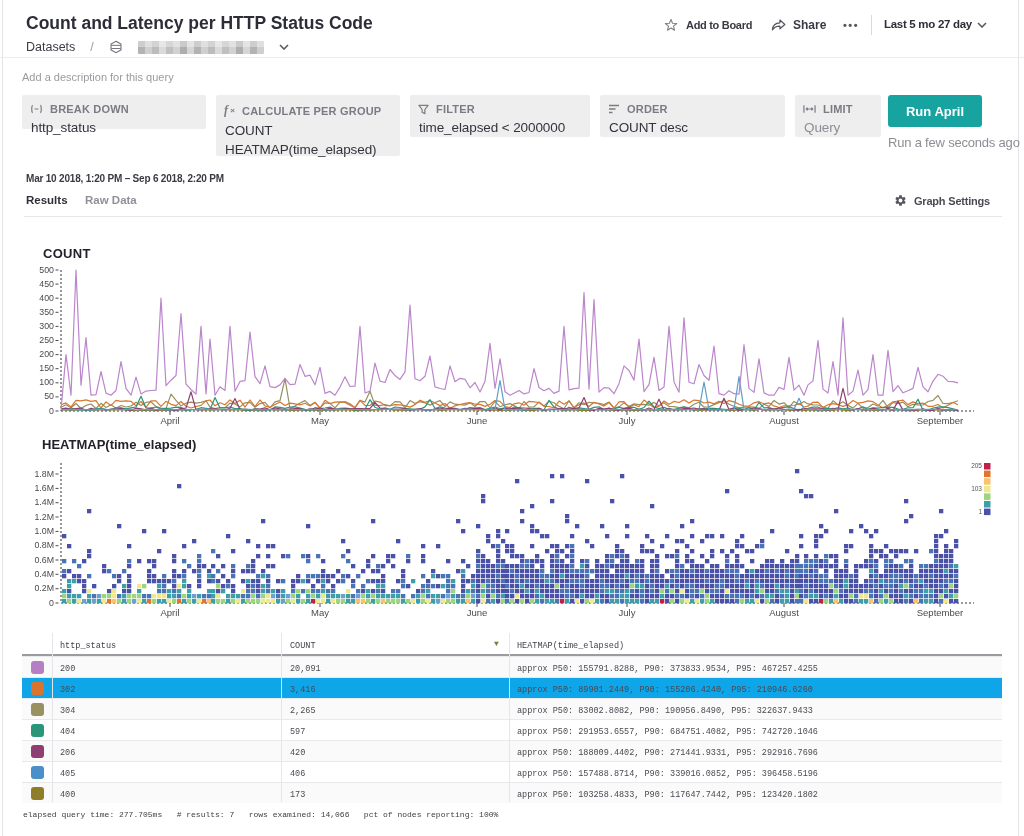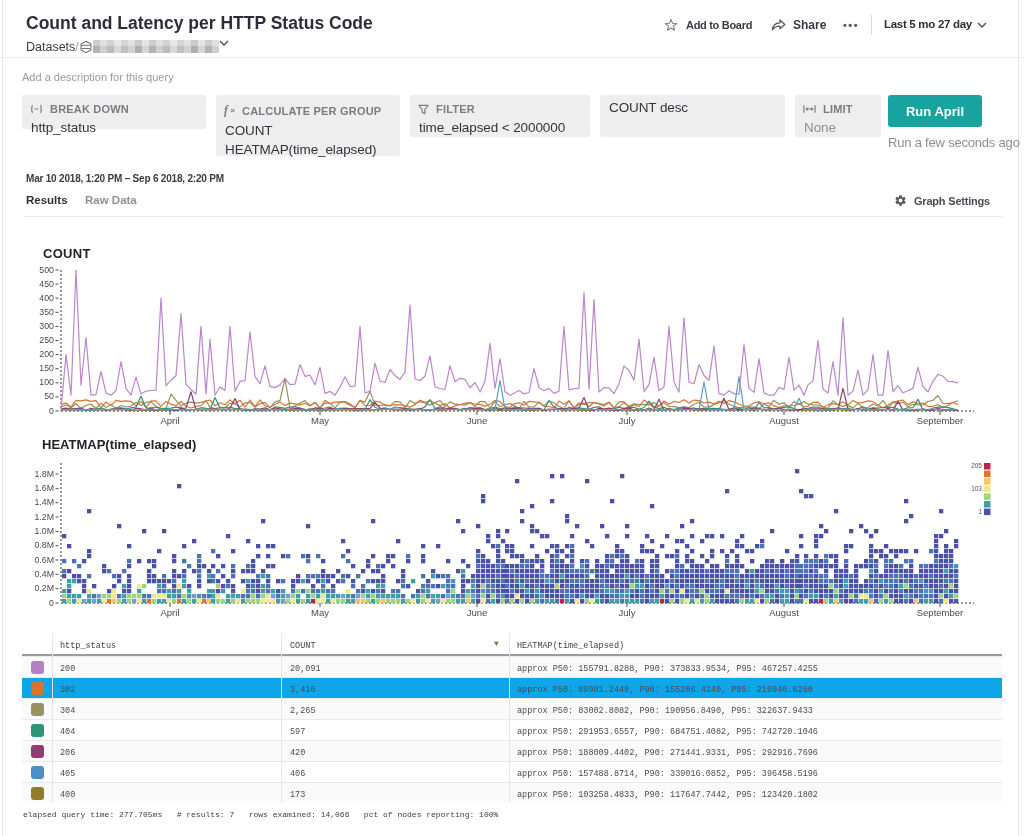--- a/index.html
+++ b/index.html
@@ -16,21 +16,21 @@
 .colsep { position:absolute; width:1px; background:#e6e6ea; }
 .blur { display:inline-block; width:126px; height:13px; background:
  repeating-linear-gradient(0deg,rgba(255,255,255,0) 0 7px,rgba(255,255,255,.35) 7px 13px),
  repeating-linear-gradient(90deg,#b3b3b3 0 7px,#cfcfcf 7px 14px,#bcbcbc 14px 21px,#dadada 21px 28px,#c0c0c0 28px 35px,#d2d2d2 35px 42px,#aeaeae 42px 49px,#d6d6d6 49px 56px);
  filter: blur(0.4px); border-radius:1px; }
 </style></head><body>
 <div class="abs" style="left:2px;top:0;width:1px;height:836px;background:#e3e3e6"></div>
 <div class="abs" style="left:1018px;top:0;width:1px;height:836px;background:#e3e3e6"></div>
 
 <div class="abs" style="left:26px;top:13px;font-size:17.5px;font-weight:bold;color:#2d2d38;letter-spacing:0">Count and Latency per HTTP Status Code</div>
-<div class="abs" style="left:26px;top:40px;font-size:12.5px;color:#3b3b45;display:flex;gap:0">
+<div class="abs" style="left:26px;top:40px;font-size:12.5px;color:#3b3b45;display:flex;align-items:center;gap:15px">
   <span>Datasets</span>
     <span style="color:#9b9ba3">/</span>
   <svg width="14" height="14" viewBox="0 0 24 24" fill="none" stroke="#6a6a74" stroke-width="1.8">
       <path d="M12 2.2 L20.5 7 V17 L12 21.8 L3.5 17 V7 Z"></path>
       <path d="M4 9.2 H20 M4 14.6 H20" stroke-width="1.6"></path>
     </svg>
   <span class="blur"></span>
   <svg width="10" height="6" viewBox="0 0 10 6" fill="none" stroke="#5a5a64" stroke-width="1.6">
       <path d="M1 1 L5 5 L9 1"></path>
     </svg>
@@ -65,27 +65,30 @@
  <div class="qval">COUNT</div>
  <div class="qval" style="padding-top:4px">HEATMAP(time_elapsed)</div>
 </div>
 <div class="qbox" style="left:410px;top:95px;width:180px;height:42px">
  <div class="qlabel"><svg width="11" height="11" viewBox="0 0 12 12" fill="none" stroke="#7b7b84" stroke-width="1.3">
         <path d="M1 1.5 H11 L7.5 6 V10.5 L4.5 9 V6 Z" stroke-linejoin="round"></path>
       </svg>FILTER</div>
  <div class="qval">time_elapsed &lt; 2000000</div>
 </div>
 <div class="qbox" style="left:600px;top:95px;width:185px;height:42px">
+ <div class="qlabel"><svg width="12" height="10" viewBox="0 0 12 10" fill="none" stroke="#7b7b84" stroke-width="1.3">
+        <path d="M1 1.5 H11 M1 5 H7.5 M1 8.5 H4.5"></path>
+      </svg>ORDER</div>
  <div class="qval">COUNT desc</div>
 </div>
 <div class="qbox" style="left:795px;top:95px;width:86px;height:42px">
  <div class="qlabel"><svg width="13" height="10" viewBox="0 0 14 10" fill="none" stroke="#7b7b84" stroke-width="1.3">
         <path d="M1 1 V9 M13 1 V9 M3.5 5 H10.5 M5 3.5 L3.5 5 L5 6.5 M9 3.5 L10.5 5 L9 6.5"></path>
       </svg>LIMIT</div>
- <div class="qval" style="color:#8d8d95">None</div>
+ <div class="qval" style="color:#8d8d95">Query</div>
 </div>
 <div class="abs" style="left:888px;top:95px;width:94px;height:32px;background:#17a3a0;border-radius:3px;color:#fff;font-size:13px;font-weight:bold;display:flex;align-items:center;justify-content:center">Run April</div>
 <div class="abs" style="left:888px;top:135px;font-size:13px;color:#8d8d95;letter-spacing:-.2px">Run a few seconds ago</div>
 
 <div class="abs" style="left:26px;top:173px;font-size:10px;font-weight:bold;color:#3a3a44;letter-spacing:-.2px">Mar 10 2018, 1:20 PM – Sep 6 2018, 2:20 PM</div>
 <div class="abs" style="left:26px;top:194px;font-size:11.5px;font-weight:bold;color:#2e2e38">Results</div>
 <div class="abs" style="left:85px;top:194px;font-size:11.5px;font-weight:bold;color:#90909a">Raw Data</div>
 <svg class="abs" style="left:894px;top:194px" width="13" height="13" viewBox="0 0 24 24" fill="#55555f">
     <path fill-rule="evenodd" d="M19.14 12.94c.04-.3.06-.61.06-.94 0-.32-.02-.64-.07-.94l2.03-1.58a.49.49 0 0 0 .12-.61l-1.92-3.32a.488.488 0 0 0-.59-.22l-2.39.96c-.5-.38-1.03-.7-1.62-.94l-.36-2.54a.484.484 0 0 0-.48-.41h-3.84c-.24 0-.43.17-.47.41l-.36 2.54c-.59.24-1.13.57-1.62.94l-2.39-.96c-.22-.08-.47 0-.59.22L2.74 8.87c-.12.21-.08.47.12.61l2.03 1.58c-.05.3-.09.63-.09.94s.02.64.07.94l-2.03 1.58a.49.49 0 0 0-.12.61l1.92 3.32c.12.22.37.29.59.22l2.39-.96c.5.38 1.03.7 1.62.94l.36 2.54c.05.24.24.41.48.41h3.84c.24 0 .44-.17.47-.41l.36-2.54c.59-.24 1.13-.56 1.62-.94l2.39.96c.22.08.47 0 .59-.22l1.92-3.32c.12-.22.07-.47-.12-.61l-2.01-1.58zM12 15.6c-1.98 0-3.6-1.62-3.6-3.6s1.62-3.6 3.6-3.6 3.6 1.62 3.6 3.6-1.62 3.6-3.6 3.6z"></path>
   </svg>

